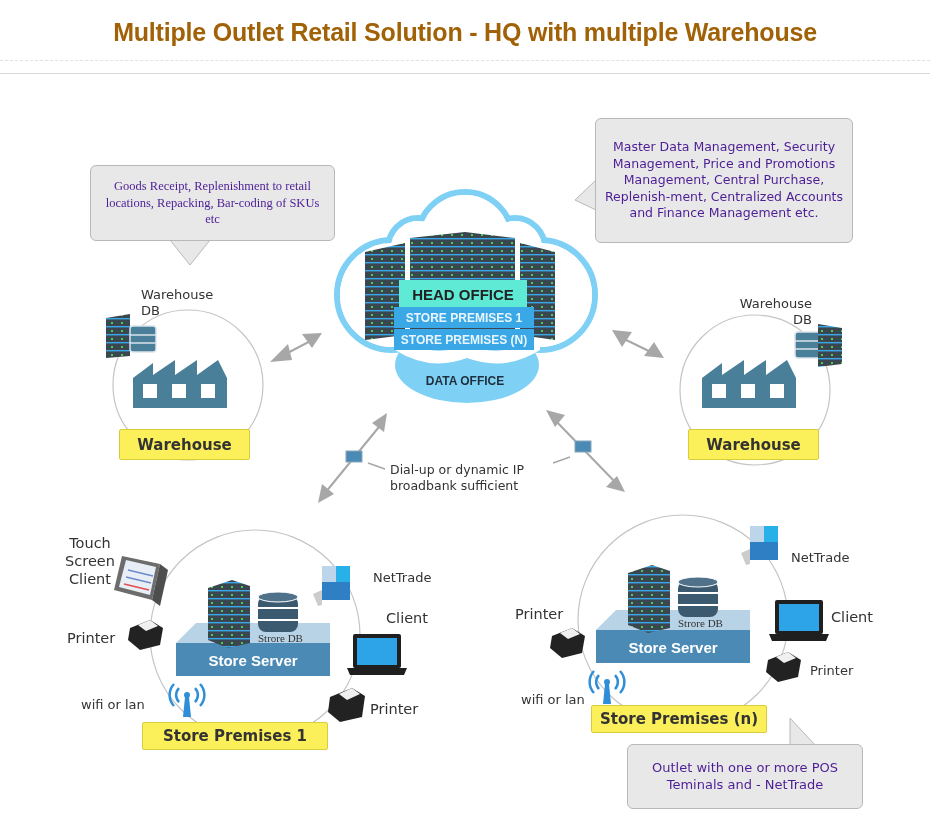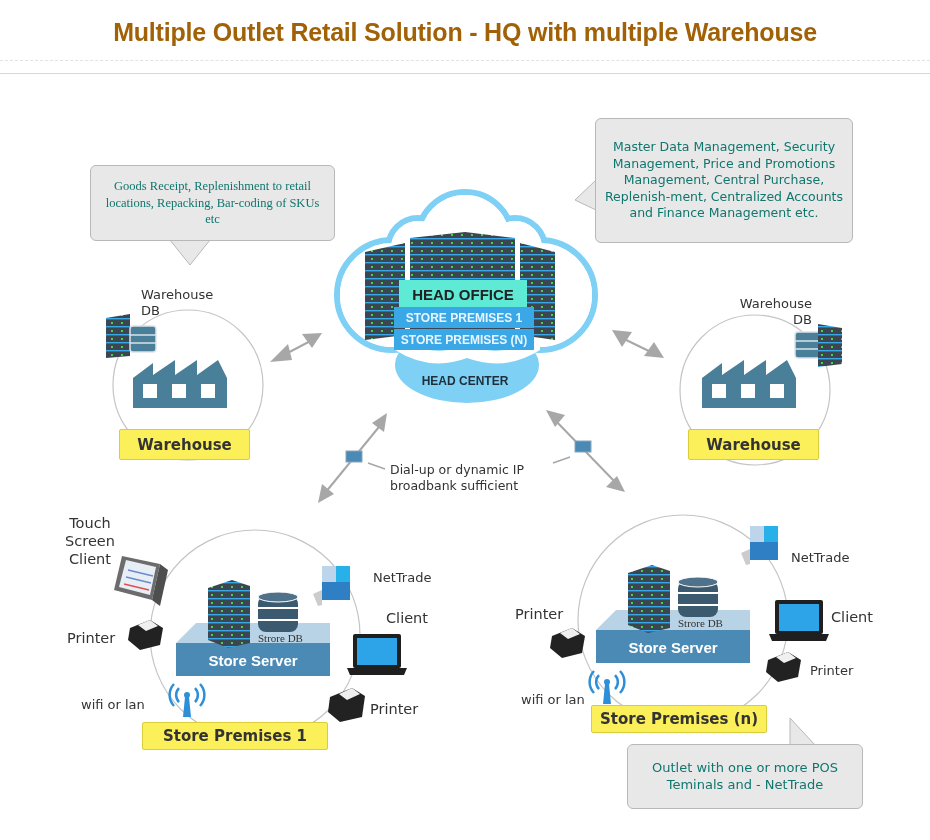--- a/index.html
+++ b/index.html
@@ -6,21 +6,21 @@
     body { width: 930px; height: 840px; position: relative; overflow: hidden; font-family: "DejaVu Sans", sans-serif; }
     .title {
       position: absolute; left: 0; top: 18px; width: 930px; text-align: center;
       font-family: "Liberation Sans", sans-serif; font-weight: bold; font-size: 25px; color: #a16207; letter-spacing: -0.2px;
     }
     .rule-dotted { position: absolute; left: 0; top: 60px; width: 930px; border-top: 1px dashed #e2e2e2; }
     .rule-solid { position: absolute; left: 0; top: 73px; width: 930px; border-top: 1px solid #d8d8d8; }
     svg.diagram { position: absolute; left: 0; top: 0; }
     .callout {
       position: absolute; background: #e8e8e8; border: 1px solid #b8b8b8; border-radius: 6px;
-      font-family: "DejaVu Sans", sans-serif; font-size: 12.5px; line-height: 16.5px; color: #0f766e; text-align: center;
+      font-family: "DejaVu Sans", sans-serif; font-size: 12.5px; line-height: 16.5px; color: #4c1d95; text-align: center;
       display: flex; align-items: center; justify-content: center; box-sizing: border-box; padding: 4px 8px;
     }
     .lbl { position: absolute; font-family: "DejaVu Sans", sans-serif; font-size: 13px; color: #333; line-height: 16px; }
     .lbl.big { font-size: 14.5px; line-height: 18px; }
     .ybox {
       position: absolute; background: #fbef5a; border: 1px solid #d9cd3c; border-radius: 2px;
       font-family: "DejaVu Sans", sans-serif; font-weight: bold; font-size: 15px; color: #333;
       display: flex; align-items: center; justify-content: center; box-sizing: border-box;
     }
     .hq-box { position: absolute; display: flex; align-items: center; justify-content: center; font-family: "Liberation Sans", sans-serif; font-weight: bold; box-sizing: border-box; }
@@ -223,40 +223,40 @@
 <div class="callout" style="left:595px; top:118px; width:258px; height:125px;">
   <span>Master Data Management, Security Management, Price and Promotions Management, Central Purchase, Replenish-ment, Centralized Accounts and Finance Management etc.</span>
 </div>
 <div class="callout" style="left:627px; top:744px; width:236px; height:65px; font-size:13px;">
   <span>Outlet with one or more POS Teminals and - NetTrade</span>
 </div>
 
 <div class="hq-box" style="left:399px; top:280px; width:128px; height:28px; background:#5eead4; color:#222; font-size:15px;">HEAD OFFICE</div>
 <div class="hq-box" style="left:394px; top:307px; width:140px; height:21px; background:#3aa7e6; color:#e9f6ff; font-size:12px;">STORE PREMISES 1</div>
 <div class="hq-box" style="left:394px; top:329px; width:140px; height:21px; background:#3aa7e6; color:#e9f6ff; font-size:12px;">STORE PREMISES (N)</div>
-<div class="hq-box" style="left:400px; top:372px; width:130px; height:18px; color:#1e2e3a; font-size:12px;">HEAD CENTER</div>
+<div class="hq-box" style="left:400px; top:372px; width:130px; height:18px; color:#1e2e3a; font-size:12px;">DATA OFFICE</div>
 
 <div class="lbl" style="left:141px; top:287px;">
   <div>Warehouse</div>
   <div>DB</div>
 </div>
 <div class="ybox" style="left:119px; top:429px; width:131px; height:31px;">Warehouse</div>
 
 <div class="lbl" style="left:734px; top:296px; text-align:right; width:78px;">
   <div>Warehouse</div>
   <div>DB</div>
 </div>
 <div class="ybox" style="left:688px; top:429px; width:131px; height:31px;">Warehouse</div>
 
 <div class="lbl" style="left:390px; top:462px; width:150px; font-size:12.5px;">
   <div>Dial-up or dynamic IP</div>
   <div>broadbank sufficient</div>
 </div>
 
-<div class="lbl big" style="left:58px; top:514px; text-align:center; width:64px;">
+<div class="lbl big" style="left:58px; top:534px; text-align:center; width:64px;">
   <div>Touch</div>
   <div>Screen</div>
   <div>Client</div>
 </div>
 <div class="lbl big" style="left:67px; top:629px;">Printer</div>
 <div class="lbl" style="left:81px; top:697px;">wifi or lan</div>
 <div class="lbl" style="left:373px; top:570px;">NetTrade</div>
 <div class="lbl big" style="left:386px; top:609px;">Client</div>
 <div class="lbl big" style="left:370px; top:700px;">Printer</div>
 <div class="dbl" style="left:258px; top:632px;">Strore DB</div>

